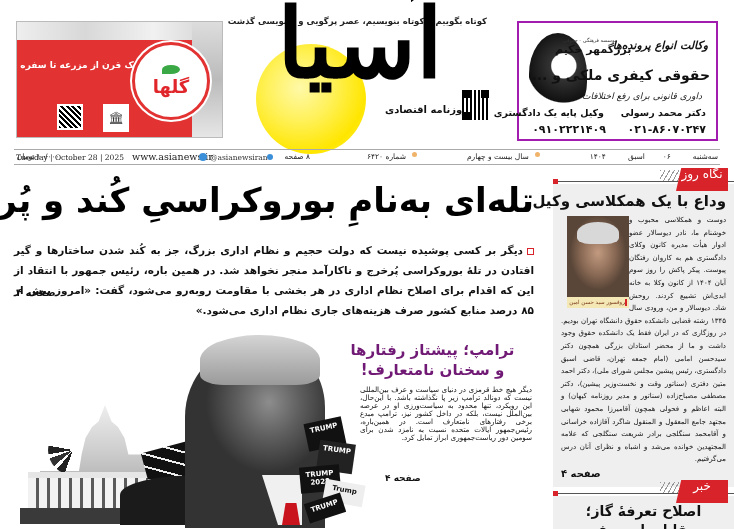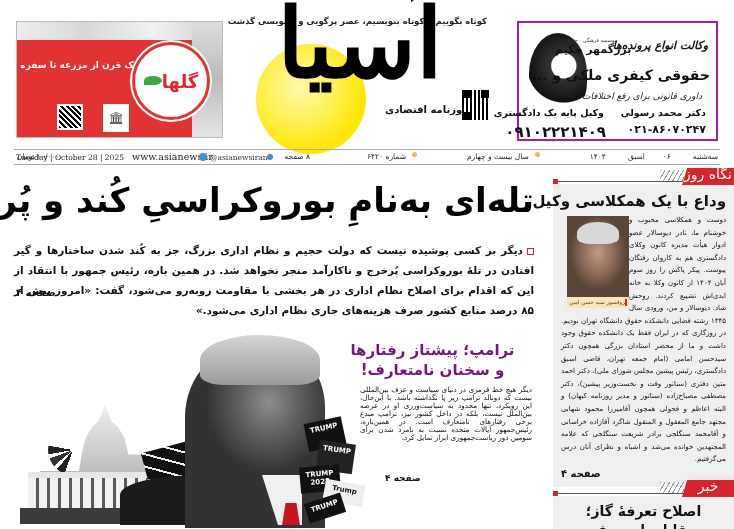--- a/index.html
+++ b/index.html
@@ -9,21 +9,21 @@
   
   .ad-left {
     position: absolute; left: 16px; top: 21px; width: 207px; height: 117px;
     border: 1px solid #bbb; background: #e23232; overflow: hidden;
   }
   .ad-left .herbs-top { position: absolute; left: 0; top: 0; width: 100%; height: 18px; background: linear-gradient(90deg,#eee,#d8d8d8,#f1f1f1,#cfcfcf); }
   .ad-left .herbs-right { position: absolute; right: 0; top: 0; width: 30px; height: 100%; background: linear-gradient(180deg,#ddd,#bbb,#e6e6e6); }
   .ad-left .circle {
     position: absolute; left: 115px; top: 20px; width: 78px; height: 78px;
     border-radius: 50%; background: #fff; border: 3px solid #e23232; box-shadow: 0 0 0 2px #fff;
-    display: flex; align-items: center; justify-content: center; flex-direction: row;
+    display: flex; align-items: center; justify-content: center; flex-direction: column;
   }
   .ad-left .brand-logo { color: #e0262b; font-weight: bold; font-size: 18px; font-family: "DejaVu Sans", sans-serif; direction: rtl; }
   .ad-left .leaf { width: 18px; height: 9px; background: #3aa845; border-radius: 50% 50% 50% 0; margin-bottom: 2px; }
   .ad-left .slogan {
     position: absolute; left: 20px; top: 38px; width: 100px; color: #fff; font-size: 9px; font-weight: bold;
     direction: rtl; text-align: center; white-space: nowrap;
   }
   .ad-left .qr { position: absolute; left: 40px; top: 82px; width: 26px; height: 26px; background: repeating-linear-gradient(45deg,#000 0 2px,#fff 2px 4px); border: 2px solid #fff; }
   .ad-left .unesco { position: absolute; left: 86px; top: 82px; width: 26px; height: 28px; background: #fff; display: flex; align-items: center; justify-content: center; font-size: 12px; color: #333; }
 
@@ -61,21 +61,21 @@
     background: radial-gradient(circle at 60% 40%, #fff 20%, #333 22%, #111 60%, #fff 62%);
   }
   .ad-right .org-small { position: absolute; left: 44px; top: 14px; font-size: 5px; color: #333; white-space: nowrap; }
   .ad-right .org { position: absolute; left: 36px; top: 20px; font-size: 11px; font-weight: bold; white-space: nowrap; }
   .ad-right .l1 { position: absolute; right: 8px; top: 16px; font-size: 11px; font-weight: bold; font-style: italic; white-space: nowrap; }
   .ad-right .l2 { position: absolute; right: 6px; top: 44px; font-size: 14px; font-weight: bold; white-space: nowrap; }
   .ad-right .l3 { position: absolute; right: 14px; top: 68px; font-size: 9px; font-style: italic; white-space: nowrap; color: #222; }
   .ad-right .l4a { position: absolute; right: 10px; top: 84px; font-size: 9.5px; font-weight: bold; white-space: nowrap; }
   .ad-right .l4b { position: absolute; right: 112px; top: 84px; font-size: 9.5px; font-weight: bold; white-space: nowrap; }
   .ad-right .l5a { position: absolute; right: 10px; top: 100px; font-size: 11px; font-weight: bold; white-space: nowrap; letter-spacing: 0.5px; }
-  .ad-right .l5b { position: absolute; right: 110px; top: 100px; font-size: 15px; font-weight: bold; white-space: nowrap; letter-spacing: 0.5px; }
+  .ad-right .l5b { position: absolute; right: 110px; top: 100px; font-size: 11px; font-weight: bold; white-space: nowrap; letter-spacing: 0.5px; }
 
   
   .infobar {
     position: absolute; left: 14px; top: 149px; width: 706px; height: 16px;
     border-top: 1px solid #aaa; border-bottom: 1px solid #aaa;
     font-size: 7.5px; color: #222; display: flex; align-items: center;
   }
   .infobar .en { position: absolute; left: 2px; top: 3px; font-family: "DejaVu Serif", serif; white-space: nowrap; }
   .infobar .web { position: absolute; left: 118px; top: 1px; font-family: "DejaVu Serif", serif; font-size: 9.5px; white-space: nowrap; }
   .infobar .tg { position: absolute; left: 185px; top: 3px; width: 8px; height: 8px; border-radius: 50%; background: #3b8ed8; }
@@ -135,21 +135,21 @@
   .trump-body {
     position: absolute; left: 360px; top: 386px; width: 172px; direction: rtl; text-align: justify;
     font-size: 7.2px; line-height: 8px; color: #111;
   }
   .trump-page { position: absolute; left: 385px; top: 473px; font-size: 9px; font-weight: bold; direction: rtl; }
 
   
   .side { position: absolute; left: 553px; top: 168px; width: 181px; }
   .tag-bar { position: relative; height: 14px; border-bottom: 1.5px solid #555; }
   .tag-bar .tag {
-    position: absolute; right: 0; top: 0; height: 17px; width: 52px; background: #d8232a; color: #fff; font-size: 14px;
+    position: absolute; right: 6px; top: 0; height: 23px; width: 52px; background: #d8232a; color: #fff; font-size: 12px;
     direction: rtl; text-align: center; line-height: 13px; clip-path: polygon(10% 0, 100% 0, 100% 100%, 0 100%);
   }
   .tag-bar .hatch { position: absolute; right: 50px; top: 2px; width: 24px; height: 11px; background: repeating-linear-gradient(120deg, #999 0 1px, transparent 1px 4px); }
   .tag-bar .mark { position: absolute; left: 0; bottom: -3px; width: 5px; height: 5px; background: #d8232a; }
   .side-box { background: #efefef; margin-top: 2px; padding: 4px 8px 8px 8px; direction: rtl; }
   .side-title { font-size: 15px; font-weight: bold; text-align: center; line-height: 26px; white-space: nowrap; }
   .side-content { position: relative; font-size: 7px; line-height: 12.6px; text-align: justify; color: #111; }
   .portrait {
     float: left; width: 62px; height: 92px; margin: 2px 0 2px 6px; position: relative;
     background: radial-gradient(ellipse 45% 40% at 50% 40%, #c29a80 0%, #8a6a55 60%, #5a4638 100%);

